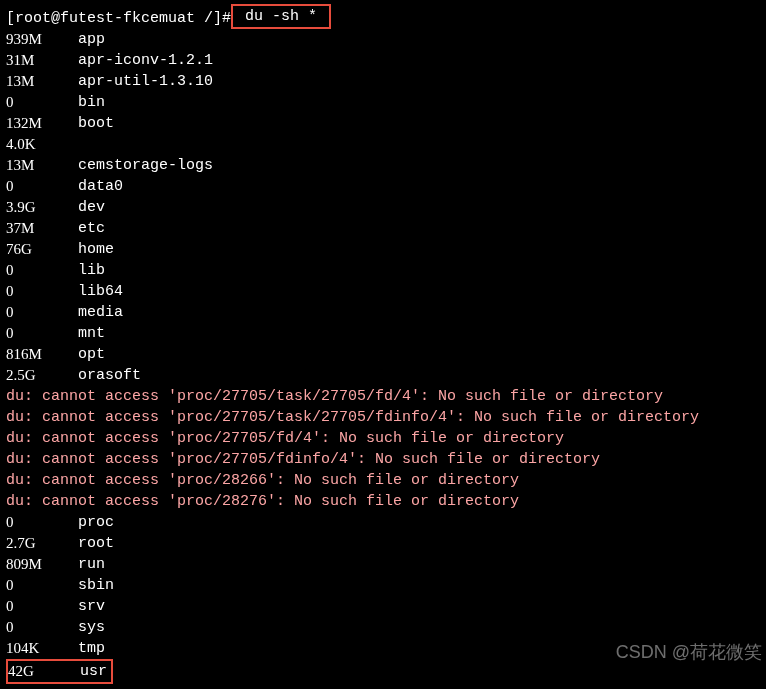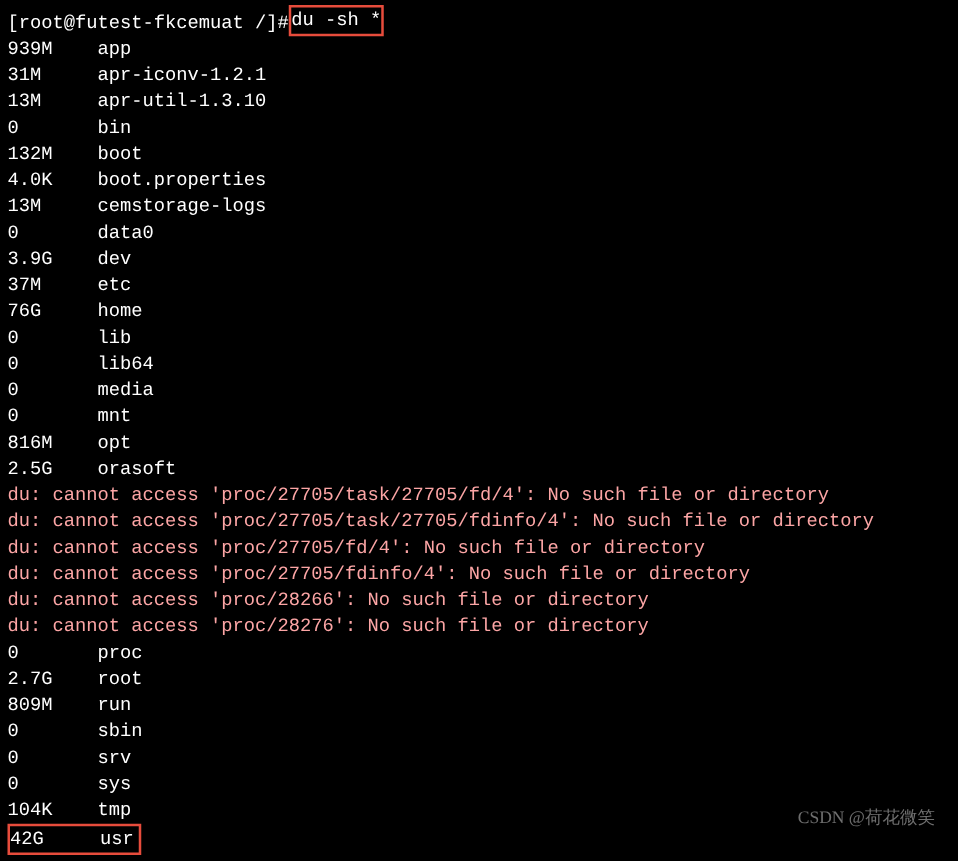--- a/index.html
+++ b/index.html
@@ -26,40 +26,41 @@
     .prompt-line {
       display: flex;
       align-items: flex-end;
     }
     .prompt {
       color: #fff;
     }
     .red-box {
       border: 2px solid #e74c3c;
       display: inline-block;
-      padding: 0 0;
+      padding: 0 12px;
     }
     .size-col {
       display: inline-block;
       min-width: 72px;
+      font-family: Liberation Serif, serif;
     }
     .name-col {
       display: inline-block;
     }
     .error-line {
       white-space: pre;
       color: #fca5a5;
     }
     .watermark {
       position: absolute;
       bottom: 24px;
-      right: 18px;
+      right: 4px;
       color: rgba(200, 200, 200, 0.55);
-      font-family: Liberation Serif, serif;
-      font-size: 14px;
+      font-family: Liberation Sans, sans-serif;
+      font-size: 18px;
     }
     .last-row {
       display: inline-flex;
       border: 2px solid #e74c3c;
       padding: 0 4px 0 0;
     }
   </style>
 </head>
 <body>
 
@@ -69,21 +70,21 @@
     <span>du -sh *</span>
   </span>
 </div>
 
 <div id="entries-top">
     <div class="line"><span class="size-col">939M</span><span class="name-col">app</span></div>
     <div class="line"><span class="size-col">31M</span><span class="name-col">apr-iconv-1.2.1</span></div>
     <div class="line"><span class="size-col">13M</span><span class="name-col">apr-util-1.3.10</span></div>
     <div class="line"><span class="size-col">0</span><span class="name-col">bin</span></div>
     <div class="line"><span class="size-col">132M</span><span class="name-col">boot</span></div>
-    <div class="line"><span class="size-col">4.0K</span><span class="name-col">boot.properties</span></div>
+    <div class="line"><span class="size-col">4.0K</span></div>
     <div class="line"><span class="size-col">13M</span><span class="name-col">cemstorage-logs</span></div>
     <div class="line"><span class="size-col">0</span><span class="name-col">data0</span></div>
     <div class="line"><span class="size-col">3.9G</span><span class="name-col">dev</span></div>
     <div class="line"><span class="size-col">37M</span><span class="name-col">etc</span></div>
     <div class="line"><span class="size-col">76G</span><span class="name-col">home</span></div>
     <div class="line"><span class="size-col">0</span><span class="name-col">lib</span></div>
     <div class="line"><span class="size-col">0</span><span class="name-col">lib64</span></div>
     <div class="line"><span class="size-col">0</span><span class="name-col">media</span></div>
     <div class="line"><span class="size-col">0</span><span class="name-col">mnt</span></div>
     <div class="line"><span class="size-col">816M</span><span class="name-col">opt</span></div>

